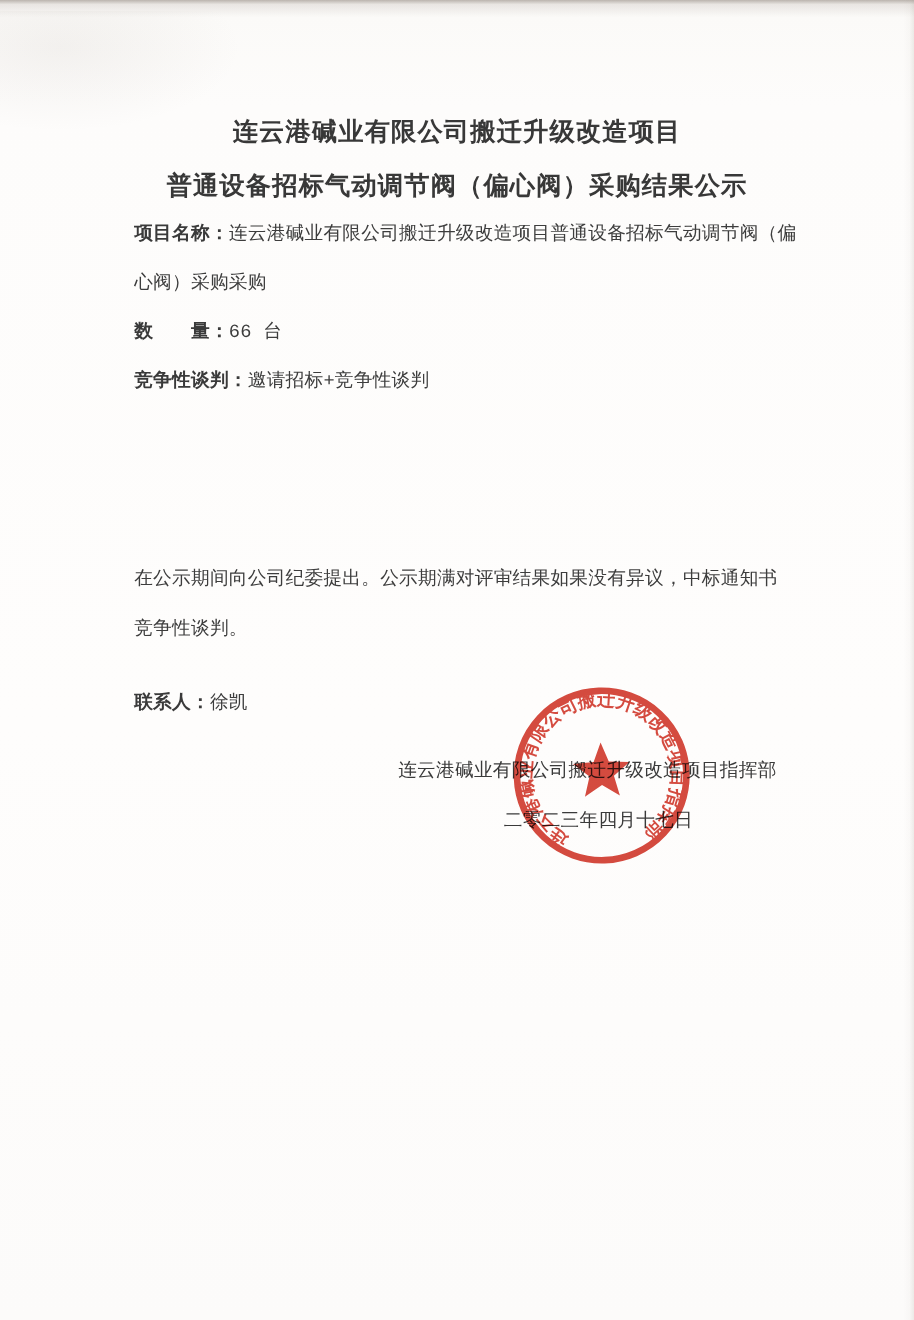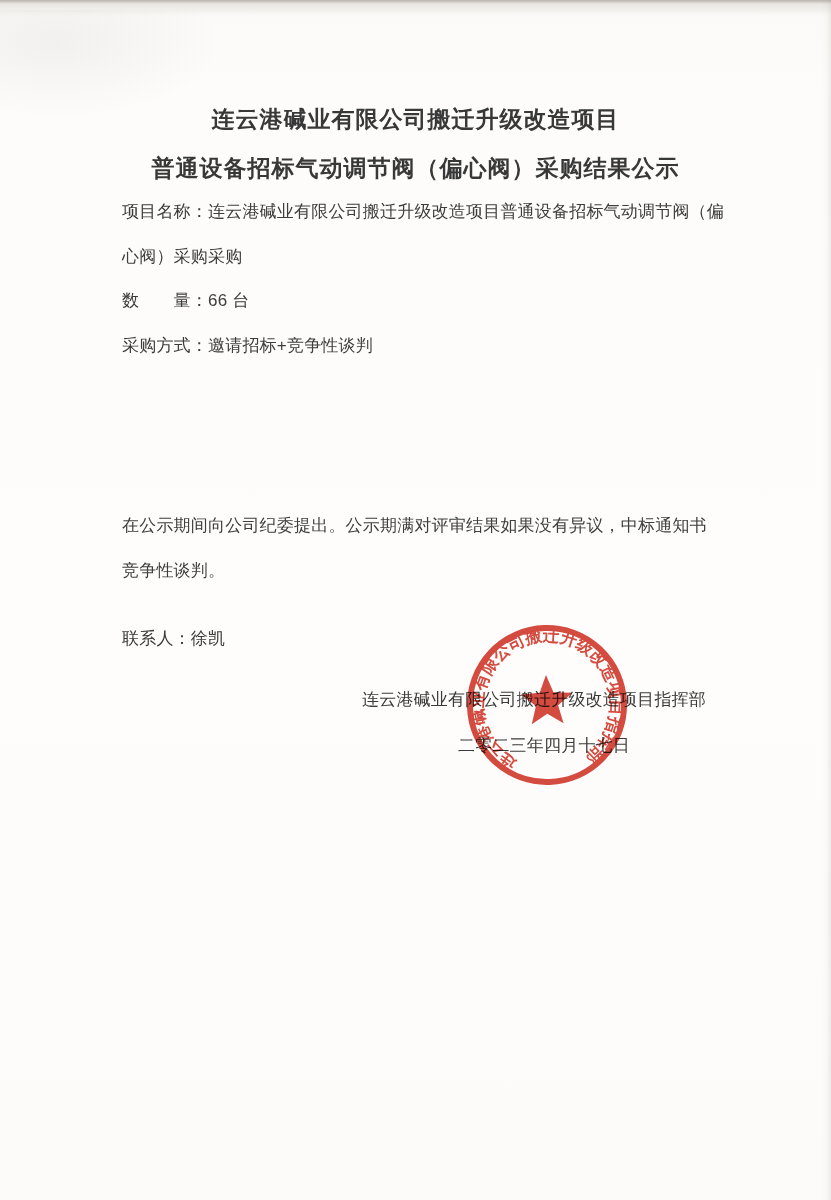--- a/index.html
+++ b/index.html
@@ -55,23 +55,23 @@
   }
   .line {
     position: absolute;
     left: 122px;
     font-size: 17px;
     line-height: 26px;
     color: #3d3d3d;
     white-space: pre;
     letter-spacing: 0.2px;
   }
-  .line .lbl { color: #3a3a3a; }
+  .line .lbl { color: #3a3a3a; font-weight: bold; }
   .line .val {
-    font-family: Liberation Sans, sans-serif;
+    font-family: Liberation Mono, monospace;
   }
   .line .val.strong {
     font-weight: 700;
     color: #2e2e2e;
     letter-spacing: 0.4px;
   }
   .sig, .datel {
     left: auto;
     color: #3a3a3a;
   }
@@ -97,21 +97,21 @@
   <div class="title" style="top:153px">普通设备招标气动调节阀（偏心阀）采购结果公示</div>
 
   <div class="title" style="top:104px">连云港碱业有限公司搬迁升级改造项目</div>
 
   <div class="line" style="top:199px"><span class="lbl">项目名称：</span><span class="val">连云港碱业有限公司搬迁升级改造项目普通设备招标气动调节阀（偏</span></div>
 
   <div class="line" style="top:244px"><span class="lbl"></span><span class="val">心阀）采购采购</span></div>
 
   <div class="line" style="top:288px"><span class="lbl">数　　量：</span><span class="val">66 台</span></div>
 
-  <div class="line" style="top:333px"><span class="lbl">采购方式：</span><span class="val">邀请招标+竞争性谈判</span></div>
+  <div class="line" style="top:333px"><span class="lbl">竞争性谈判：</span><span class="val">邀请招标+竞争性谈判</span></div>
 
 
 
 
   <div class="line" style="top:513px"><span class="lbl"></span><span class="val">在公示期间向公司纪委提出。公示期满对评审结果如果没有异议，中标通知书</span></div>
 
   <div class="line" style="top:558px"><span class="lbl"></span><span class="val">竞争性谈判。</span></div>
 
   <div class="line" style="top:626px"><span class="lbl">联系人：</span><span class="val">徐凯</span></div>
 

